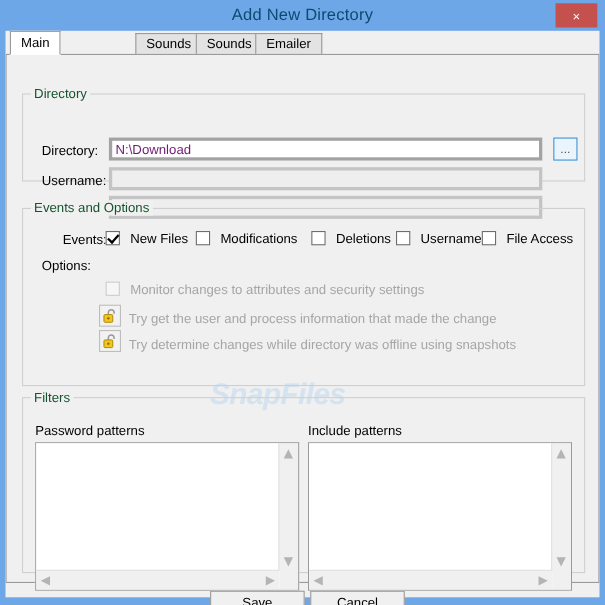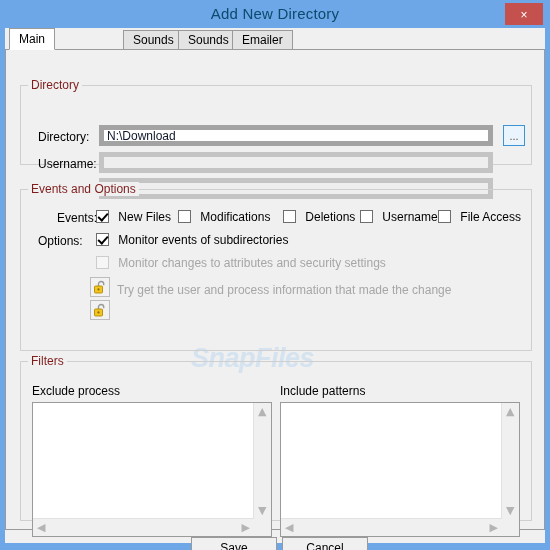--- a/index.html
+++ b/index.html
@@ -111,45 +111,45 @@
     border: 1px solid #cfcfcf;
     background: transparent;
     box-sizing: border-box;
   }
   .group-title {
     position: absolute;
     top: -8px; left: 7px;
     background: #f0f0f0;
     padding: 0 3px;
     font-size: 12px;
-    color: #7f1d1d;
+    color: #14532d;
     white-space: nowrap;
   }
 
   
   .lbl {
     position: absolute;
     font-size: 12px;
     color: #000;
     white-space: nowrap;
   }
   .lbl.dim { color: #a6a6a6; }
 
   
   .tinput {
     position: absolute;
     box-sizing: border-box;
-    border: 5px solid #a3a3a3;
+    border: 3px solid #a3a3a3;
     background: #ffffff;
     height: 21px;
     font-size: 12px;
     font-family: "Liberation Sans", sans-serif;
     padding: 0 3px;
     line-height: 19px;
-    color: #0f172a;
+    color: #701a75;
     outline: none;
   }
   .tinput.disabled {
     background: #eeeeee;
     border-color: #c4c4c4;
   }
 
   
   #browse-button {
     position: absolute;
@@ -350,24 +350,20 @@
         <span class="cbox"></span>
         <span class="cbtext">Username</span>
       </div>
       <div class="cbrow" style="left:432px; top:160px;">
         <span class="cbox"></span>
         <span class="cbtext">File Access</span>
       </div>
 
       <div class="lbl" style="left:32px; top:184px;">Options:</div>
 
-      <div class="cbrow" style="left:90px; top:183px;">
-        <span class="cbox checked"></span>
-        <span class="cbtext">Monitor events of subdirectories</span>
-      </div>
 
       <div class="cbrow" style="left:90px; top:206px;">
         <span class="cbox dim"></span>
         <span class="cbtext dim">Monitor changes to attributes and security settings</span>
       </div>
 
       <div class="lockbtn" style="left:84px; top:227px;">
         <svg width="14" height="15" viewBox="0 0 14 15" xmlns="http://www.w3.org/2000/svg">
           <path d="M5.5 6 V4.1 A2.6 2.6 0 0 1 10.7 4.1 V5.2" fill="none" stroke="#9a9a9a" stroke-width="1.4"></path>
           <rect x="1.5" y="6" width="8" height="7" rx="1" fill="#f2c521" stroke="#b08a00" stroke-width="0.9"></rect>
@@ -376,26 +372,27 @@
       </div>
       <div class="lbl dim" style="left:111px; top:233px;">Try get the user and process information that made the change</div>
 
       <div class="lockbtn" style="left:84px; top:250px;">
         <svg width="14" height="15" viewBox="0 0 14 15" xmlns="http://www.w3.org/2000/svg">
           <path d="M5.5 6 V4.1 A2.6 2.6 0 0 1 10.7 4.1 V5.2" fill="none" stroke="#9a9a9a" stroke-width="1.4"></path>
           <rect x="1.5" y="6" width="8" height="7" rx="1" fill="#f2c521" stroke="#b08a00" stroke-width="0.9"></rect>
           <circle cx="5.5" cy="9.4" r="1.1" fill="#8a6b00"></circle>
         </svg>
       </div>
+      <div class="lbl dim" style="left:111px; top:256px;">Try determine changes while directory was offline using snapshots</div>
 
       <div class="groupbox" style="left:14px; top:311px; width:512px; height:160px;">
         <span class="group-title">Filters</span>
       </div>
 
-      <div class="lbl" style="left:26px; top:334px;">Exclude process</div>
+      <div class="lbl" style="left:26px; top:334px;">Password patterns</div>
       <div class="filterbox" style="left:26px; top:352px; width:240px; height:135px;">
         <div class="fb-inner"></div>
         <div class="vscroll">
           <span class="arrow ar-up">▲</span>
           <span class="arrow ar-down">▼</span>
         </div>
         <div class="hscroll">
           <span class="arrow ar-left">◀</span>
           <span class="arrow ar-right">▶</span>
         </div>

